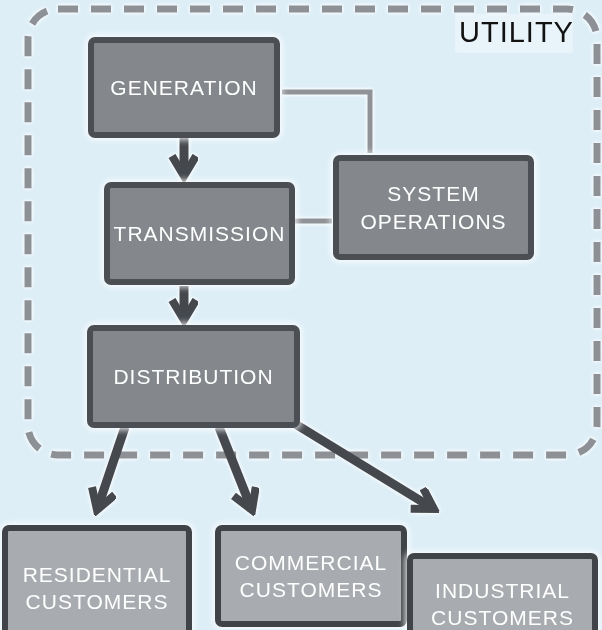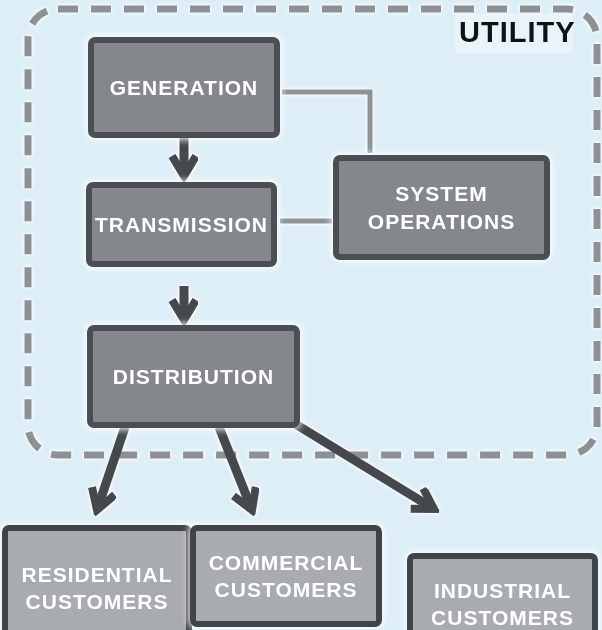--- a/index.html
+++ b/index.html
@@ -2,21 +2,20 @@
 <html style="--background: #ddeef7; --utility-box-fill: #84888c; --utility-box-border: #4b4f54; --customer-box-fill: #a8abaf; --customer-box-border: #404448; --dashed-border: #8d9196; --arrow: #45484d; --connector-line: #8f9397; --box-text: #ffffff; --utility-label-text: #121212;"><head>
 <meta charset="utf-8">
 <style>
   html,body{margin:0;padding:0;}
   .canvas{
     position:relative;
     width:602px;height:630px;
     background:var(--background,#ddeef7);
     overflow:hidden;
     font-family:"Liberation Sans", sans-serif;
-    font-weight:bold;
   }
   svg.wires{
     position:absolute;left:0;top:0;
     filter: drop-shadow(0 0 2px rgba(255,255,255,.9)) drop-shadow(0 0 1px rgba(255,255,255,.7));
   }
   .boundary{
     fill:none;
     stroke:var(--dashed-border,#8d9196);
     stroke-width:7;
     stroke-dasharray:20 13;
@@ -94,37 +93,37 @@
     <path class="arrow" d="M219 427 L252 510" marker-end="url(#chev)"></path>
     <path class="arrow" d="M279 414 L434 509" marker-end="url(#chev)"></path>
   </svg>
 
   <div class="label-utility">UTILITY</div>
 
   <div class="box dark" style="left:88px;top:37px;width:192px;height:101px">
     <span>GENERATION</span>
   </div>
 
-  <div class="box dark" style="left:86px;top:182px;width:191px;height:85px">
+  <div class="box dark" style="left:104px;top:182px;width:191px;height:103px">
     <span>TRANSMISSION</span>
   </div>
 
-  <div class="box dark" style="left:333px;top:155px;width:217px;height:105px">
+  <div class="box dark" style="left:333px;top:155px;width:201px;height:105px">
     <span>SYSTEM OPERATIONS</span>
   </div>
 
   <div class="box dark" style="left:87px;top:325px;width:213px;height:103px">
     <span>DISTRIBUTION</span>
   </div>
 
   <div class="box light" style="left:2px;top:525px;width:190px;height:126px">
     <span>RESIDENTIAL CUSTOMERS</span>
   </div>
 
-  <div class="box light" style="left:190px;top:525px;width:192px;height:102px">
+  <div class="box light" style="left:215px;top:525px;width:192px;height:102px">
     <span>COMMERCIAL CUSTOMERS</span>
   </div>
 
   <div class="box light" style="left:407px;top:553px;width:191px;height:102px">
     <span>INDUSTRIAL CUSTOMERS</span>
   </div>
 
 </div>
 
 </body></html>

